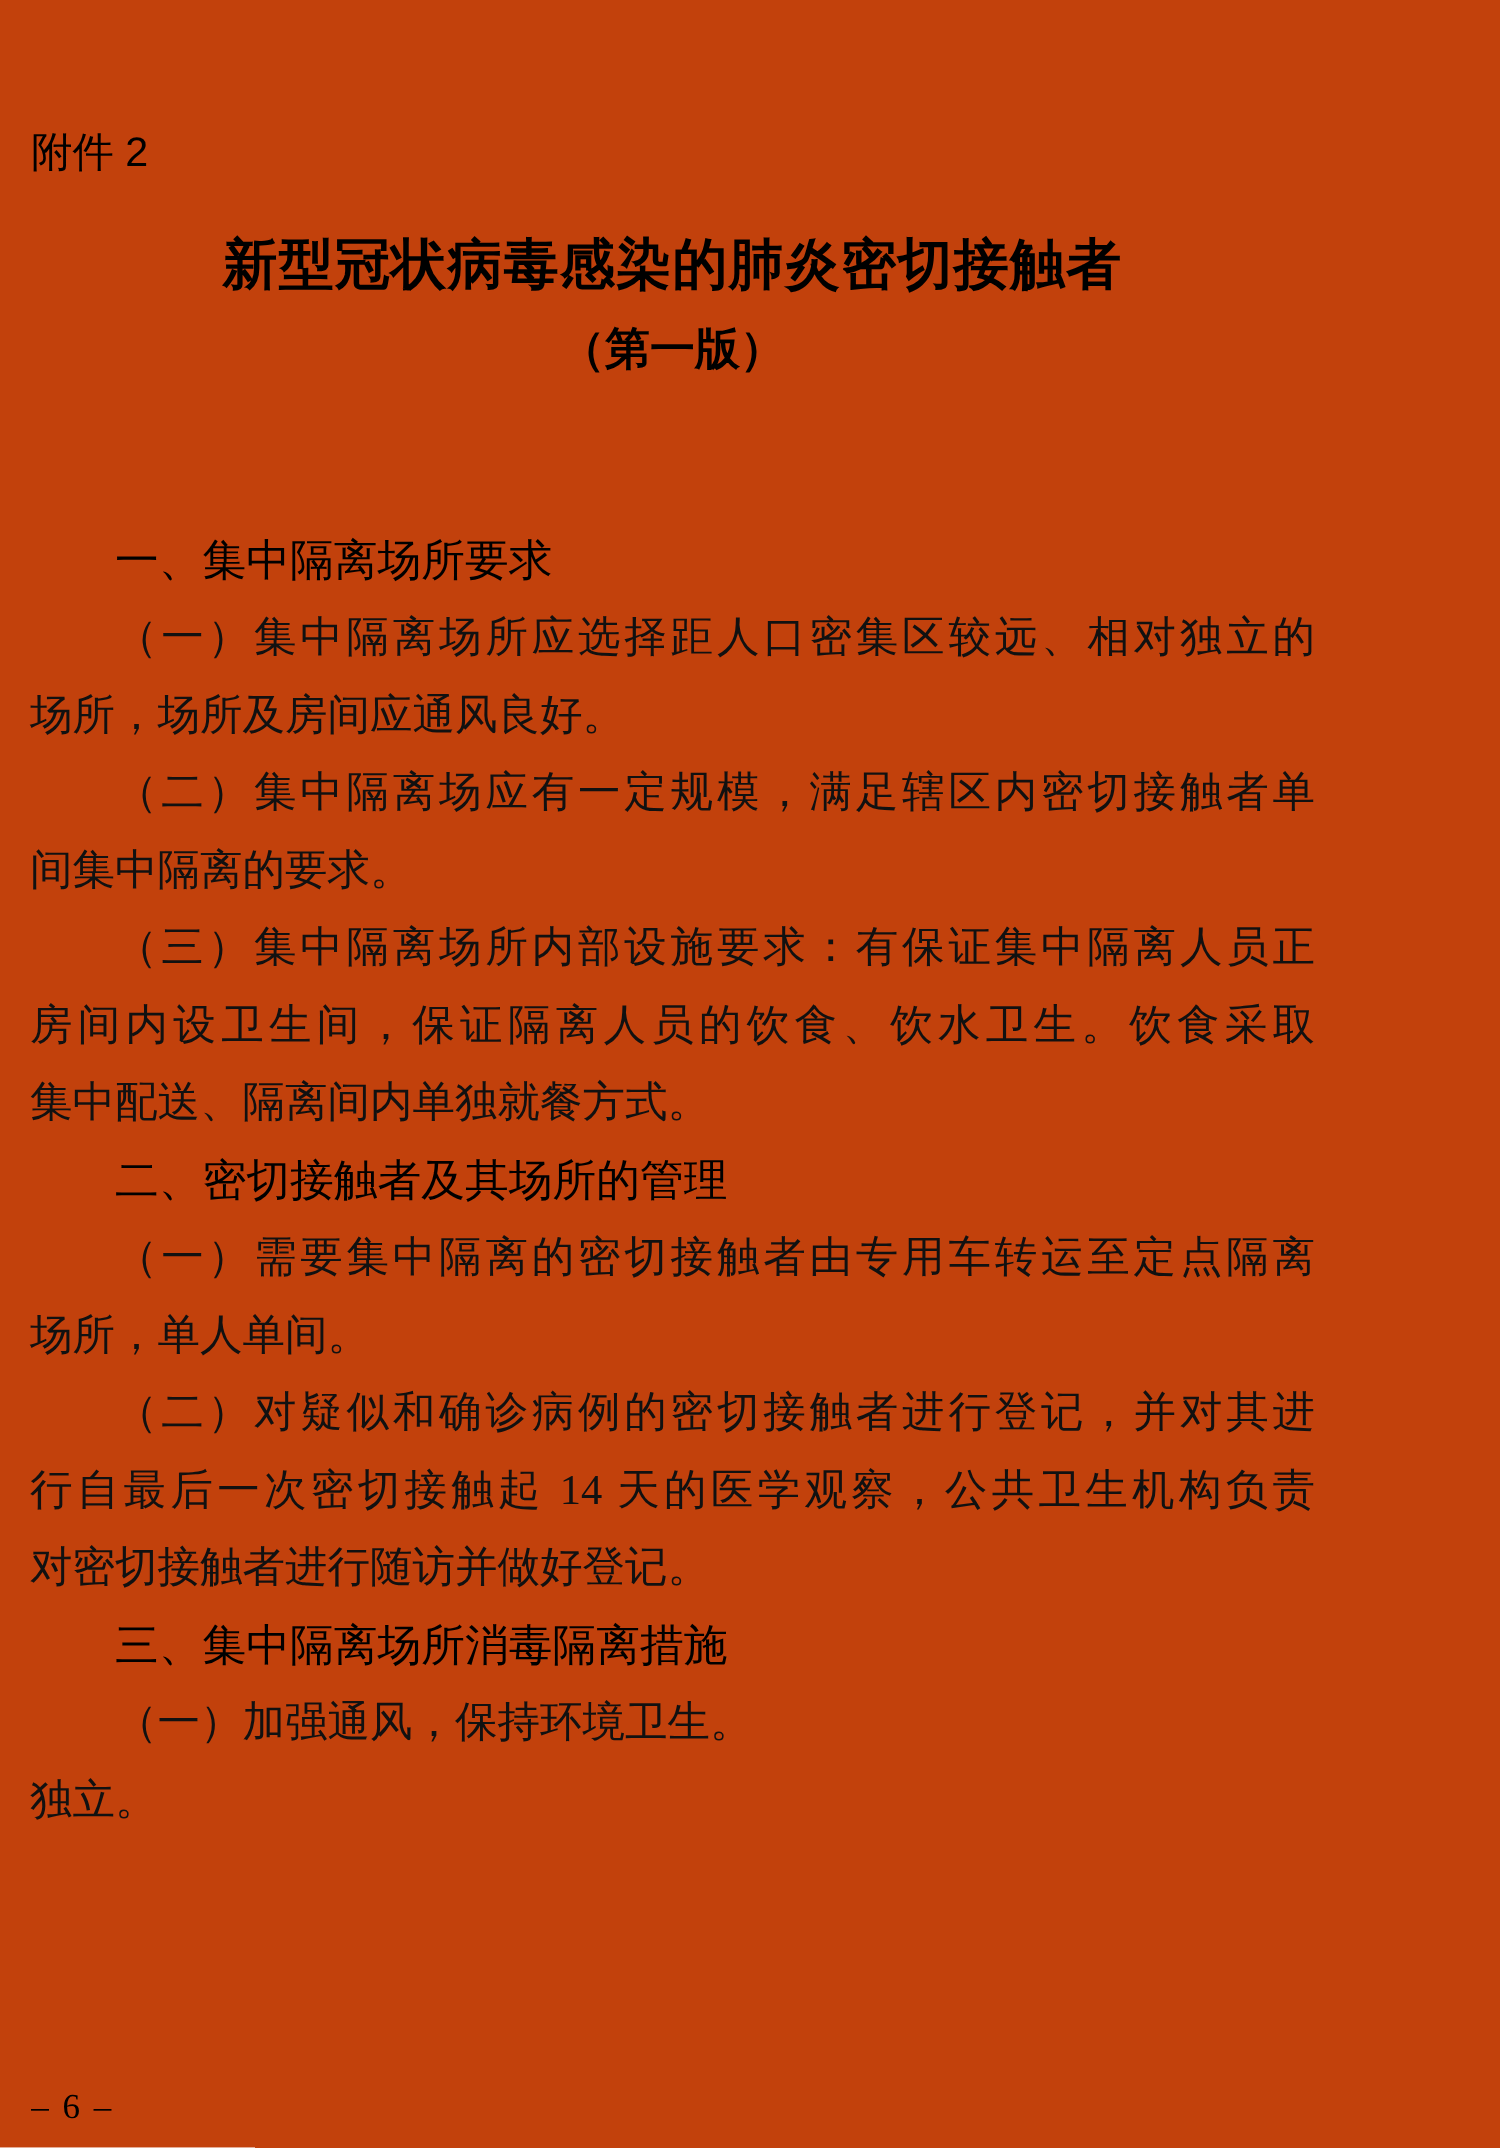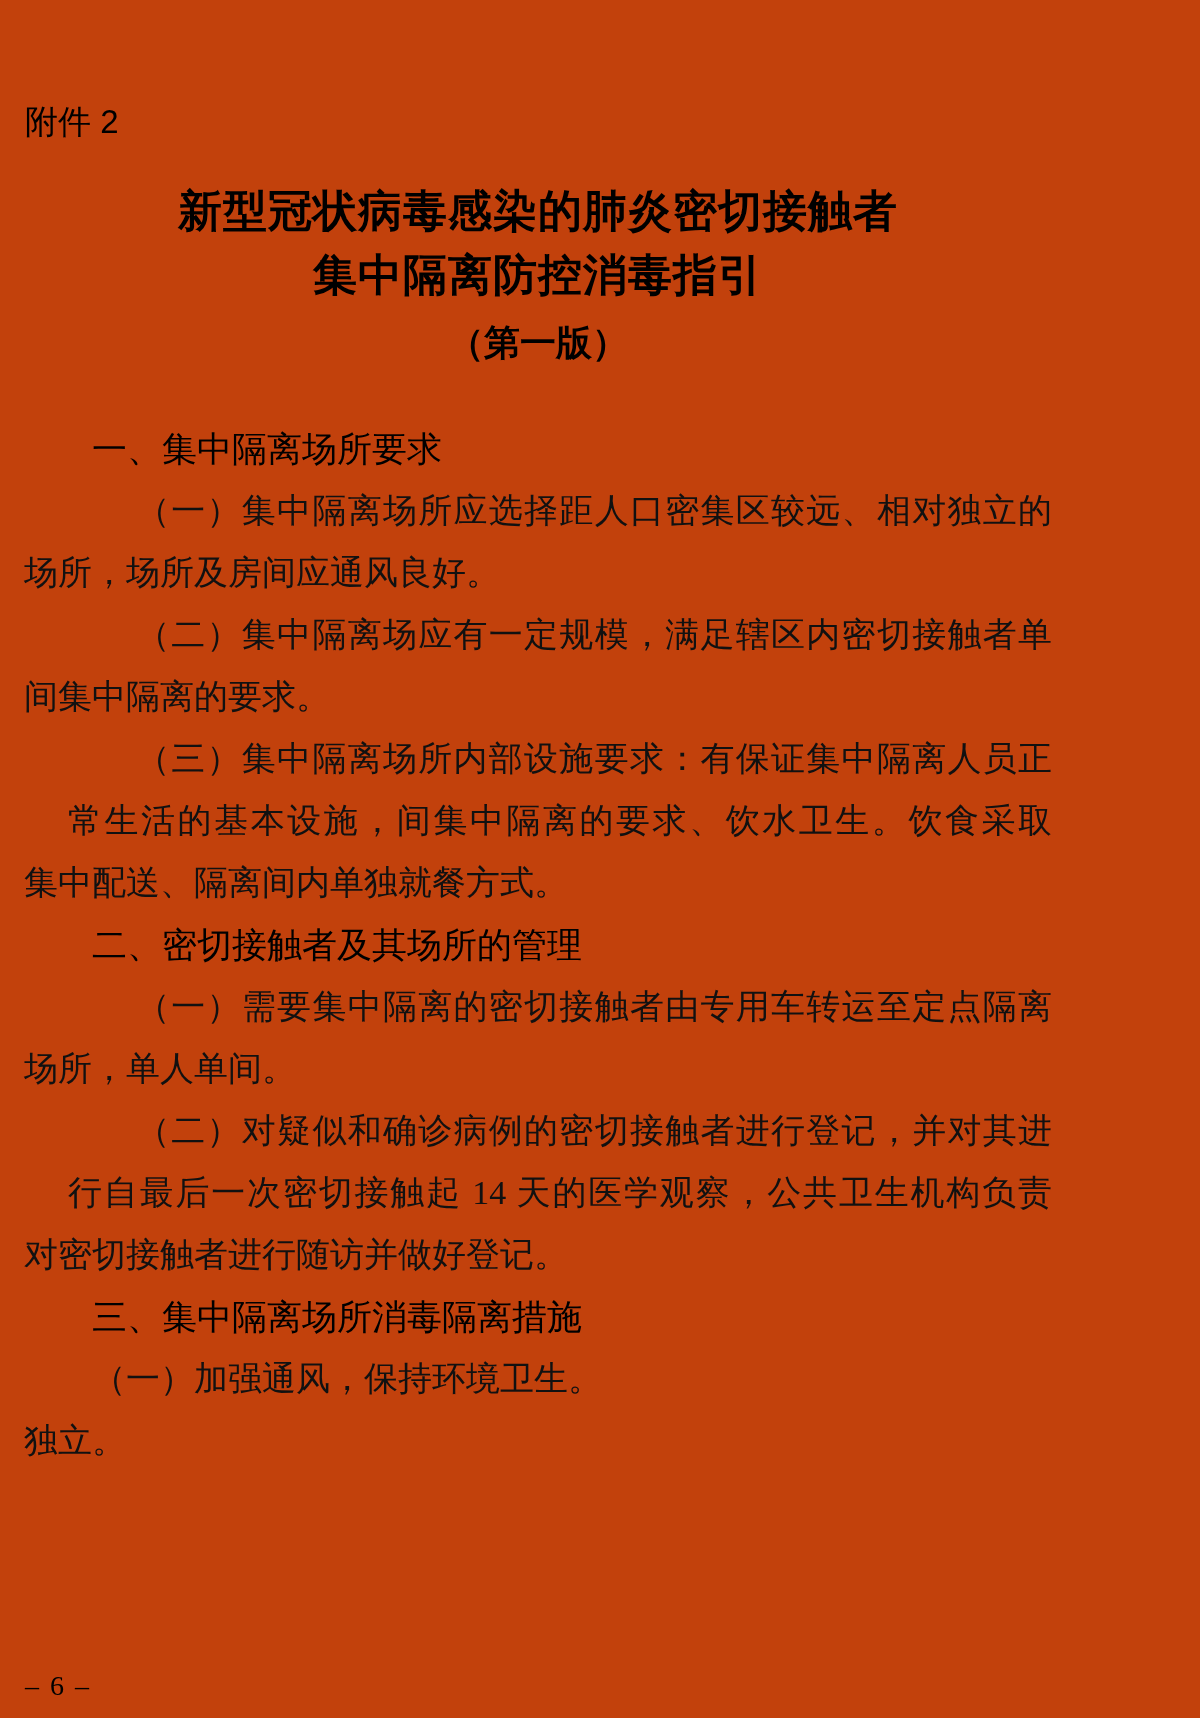--- a/index.html
+++ b/index.html
@@ -56,21 +56,20 @@
     height: 62px;
     line-height: 62px;
     white-space: normal;
   }
   .line.first {
     text-indent: 68px;
   }
   .line.justified {
     text-align: justify;
     text-align-last: justify;
-    margin-left: 44px;
   }
   .line.heading {
     font-family: "Liberation Sans", "DejaVu Sans", sans-serif;
     font-weight: normal;
     font-size: 35px;
     color: #000000;
     text-indent: 68px;
   }
   .page-number {
     position: absolute;
@@ -84,32 +83,31 @@
 </style>
 </head>
 <body>
 
 <div class="page">
 
   <div class="attachment-label">附件 2</div>
 
   <div class="title-block">
     <div class="title-line">新型冠状病毒感染的肺炎密切接触者</div>
-    <div class="title-line">集中隔离防控消毒指引</div>
     <div class="edition">（第一版）</div>
   </div>
 
   <div class="doc-body">
       <div class="line heading">一、集中隔离场所要求</div>
       <div class="line first justified">（一）集中隔离场所应选择距人口密集区较远、相对独立的</div>
       <div class="line">场所，场所及房间应通风良好。</div>
       <div class="line first justified">（二）集中隔离场应有一定规模，满足辖区内密切接触者单</div>
       <div class="line">间集中隔离的要求。</div>
       <div class="line first justified">（三）集中隔离场所内部设施要求：有保证集中隔离人员正</div>
-      <div class="line justified">常生活的基本设施，间集中隔离的要求、饮水卫生。饮食采取</div>
+      <div class="line justified">房间内设卫生间，保证隔离人员的饮食、饮水卫生。饮食采取</div>
       <div class="line">集中配送、隔离间内单独就餐方式。</div>
       <div class="line heading">二、密切接触者及其场所的管理</div>
       <div class="line first justified">（一）需要集中隔离的密切接触者由专用车转运至定点隔离</div>
       <div class="line">场所，单人单间。</div>
       <div class="line first justified">（二）对疑似和确诊病例的密切接触者进行登记，并对其进</div>
       <div class="line justified">行自最后一次密切接触起 14 天的医学观察，公共卫生机构负责</div>
       <div class="line">对密切接触者进行随访并做好登记。</div>
       <div class="line heading">三、集中隔离场所消毒隔离措施</div>
       <div class="line first">（一）加强通风，保持环境卫生。</div>
       <div class="line">独立。</div>

